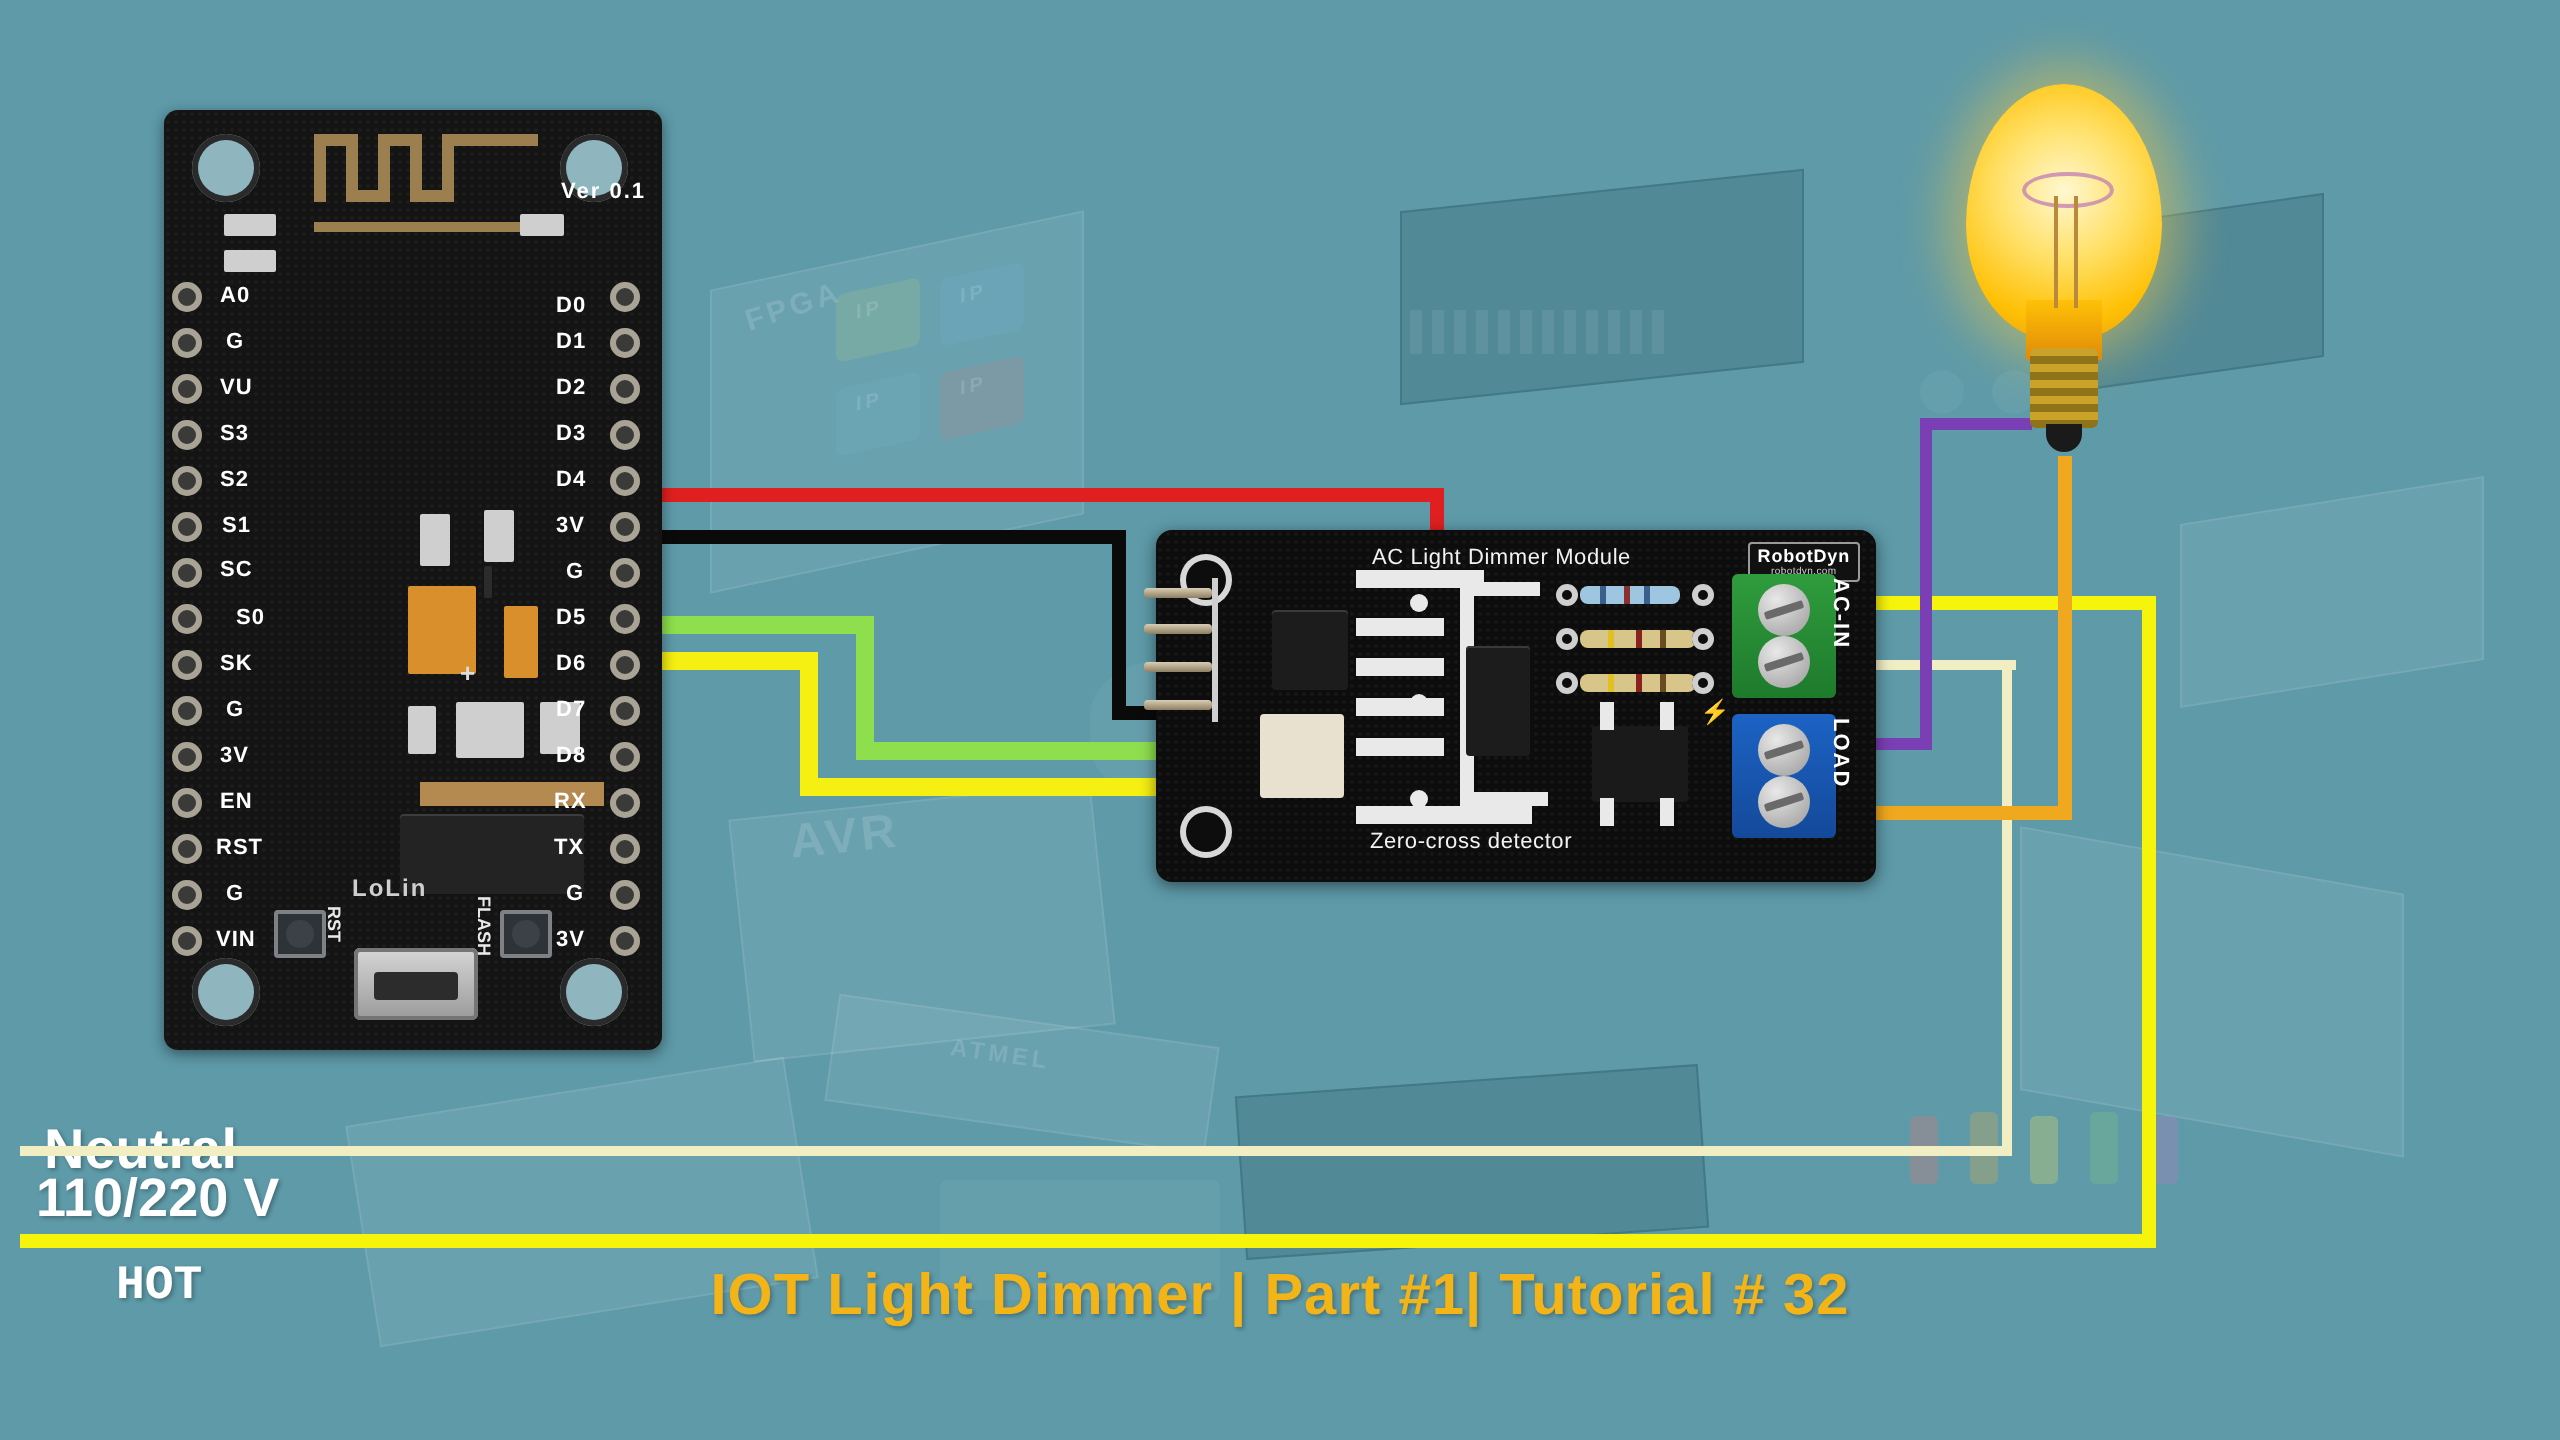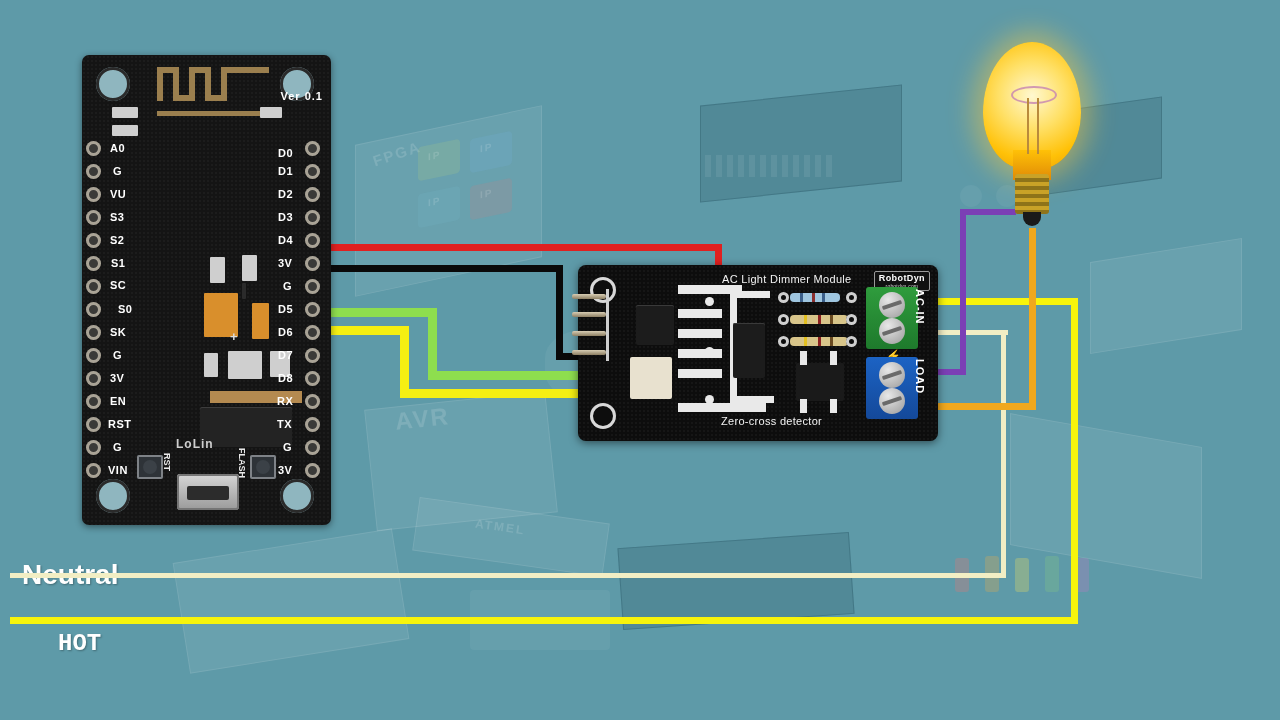--- a/index.html
+++ b/index.html
@@ -65,21 +65,21 @@
   .vlabel{position:absolute;color:#e9e9e9;font-size:9px;font-weight:bold;
           transform:rotate(90deg);transform-origin:left top;white-space:nowrap;}
 
   
   #dimmer{position:absolute;left:578px;top:265px;width:360px;height:176px;
     background:#0d0d0d;border-radius:8px;box-shadow:0 2px 8px rgba(0,0,0,.5);
     background-image:radial-gradient(rgba(255,255,255,.04) 1px, transparent 1px);
     background-size:4px 4px;}
   .dmount{position:absolute;width:26px;height:26px;border-radius:50%;
           background:#0d0d0d;box-shadow:inset 0 0 0 3px #d8d8d8;}
-  .dtitle{position:absolute;color:#f2f2f2;font-size:11px;letter-spacing:.3px;white-space:nowrap;margin-left:36px;}
+  .dtitle{position:absolute;color:#f2f2f2;font-size:11px;letter-spacing:.3px;white-space:nowrap;}
   .brand{position:absolute;right:8px;top:6px;background:#111;padding:1px 4px;
          border:1px solid #9a9a9a;border-radius:2px;text-align:center;}
   .brand b{display:block;color:#fff;font-size:9px;letter-spacing:.4px;font-family:"Liberation Sans",sans-serif;}
   .brand s{display:block;color:#cfcfcf;font-size:5px;text-decoration:none;letter-spacing:.2px;}
   .silk{position:absolute;background:#e9e9e9;}
   .optoA{position:absolute;background:#1c1c1c;border-radius:2px;box-shadow:inset 0 1px 0 #3a3a3a;}
   .optoB{position:absolute;background:#e8e1cf;border-radius:2px;}
   .res{position:absolute;height:9px;border-radius:4px;}
   .res i{position:absolute;top:0;bottom:0;width:3px;}
   .triac{position:absolute;background:#1a1a1a;border-radius:2px;}
@@ -414,16 +414,18 @@
     <div class="filament"></div>
     <div class="fwire" style="left:44px;top:56px;height:56px;"></div>
     <div class="fwire" style="left:54px;top:56px;height:56px;"></div>
     <div class="base"></div>
     <div class="tip"></div>
   </div>
 
 
   <div class="maintxt" style="left:22px;top:559px;font-size:28px;">Neutral</div>
   <div class="wseg" style="position:absolute;left:10px;top:573px;width:996px;height:5px;background:#f2eec4;"></div>
+  <div class="maintxt" style="left:18px;top:584px;font-size:27px;">110/220 V</div>
   <div class="wseg" style="position:absolute;left:10px;top:617px;width:1068px;height:7px;background:#f7f40c;"></div>
   <div class="maintxt" style="left:58px;top:630px;font-size:24px;font-family:Liberation Mono, monospace;">HOT</div>
 
+  <div id="caption">IOT Light Dimmer | Part #1| Tutorial # 32</div>
 </div>
 
 </body></html>

